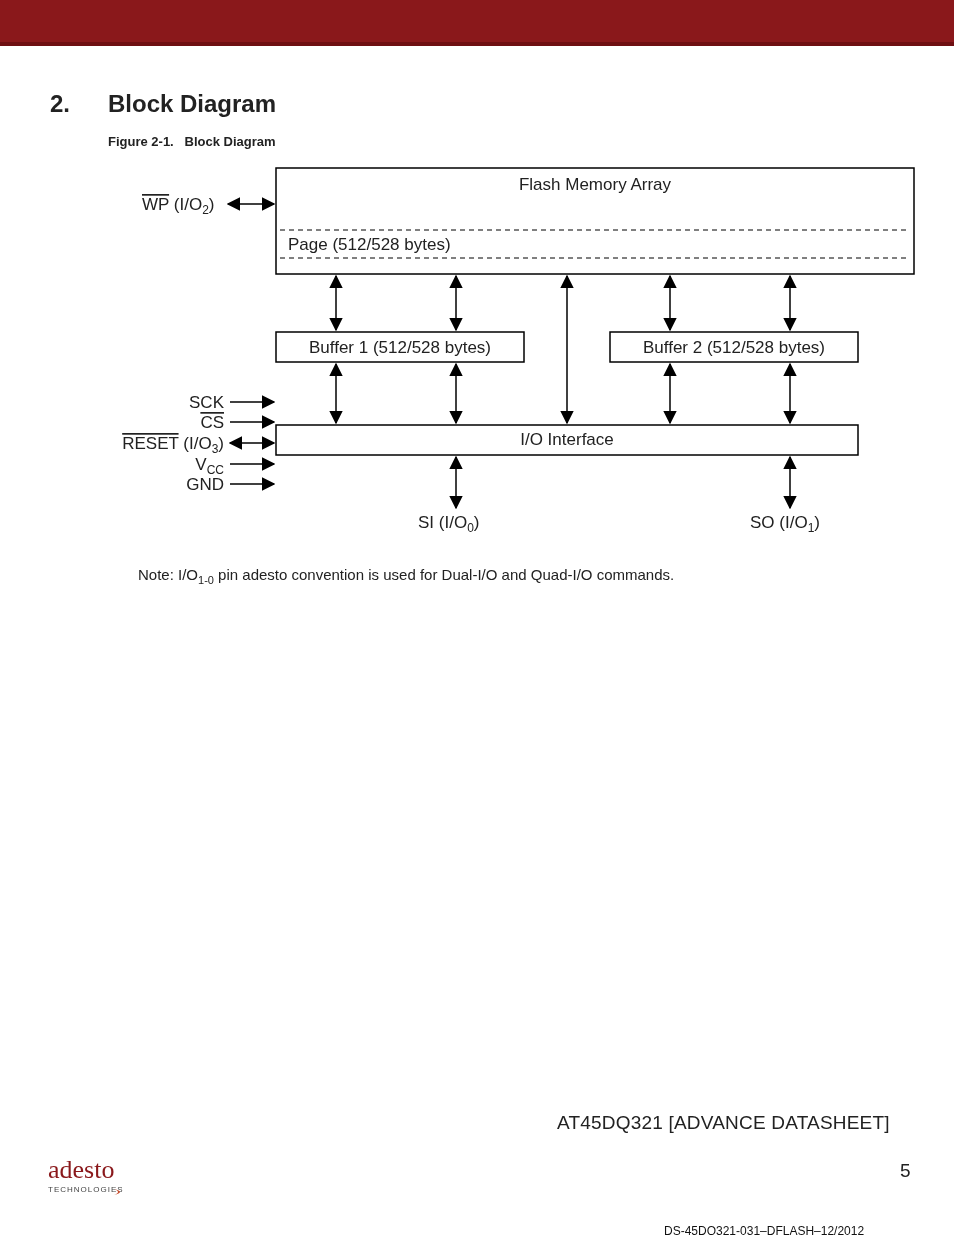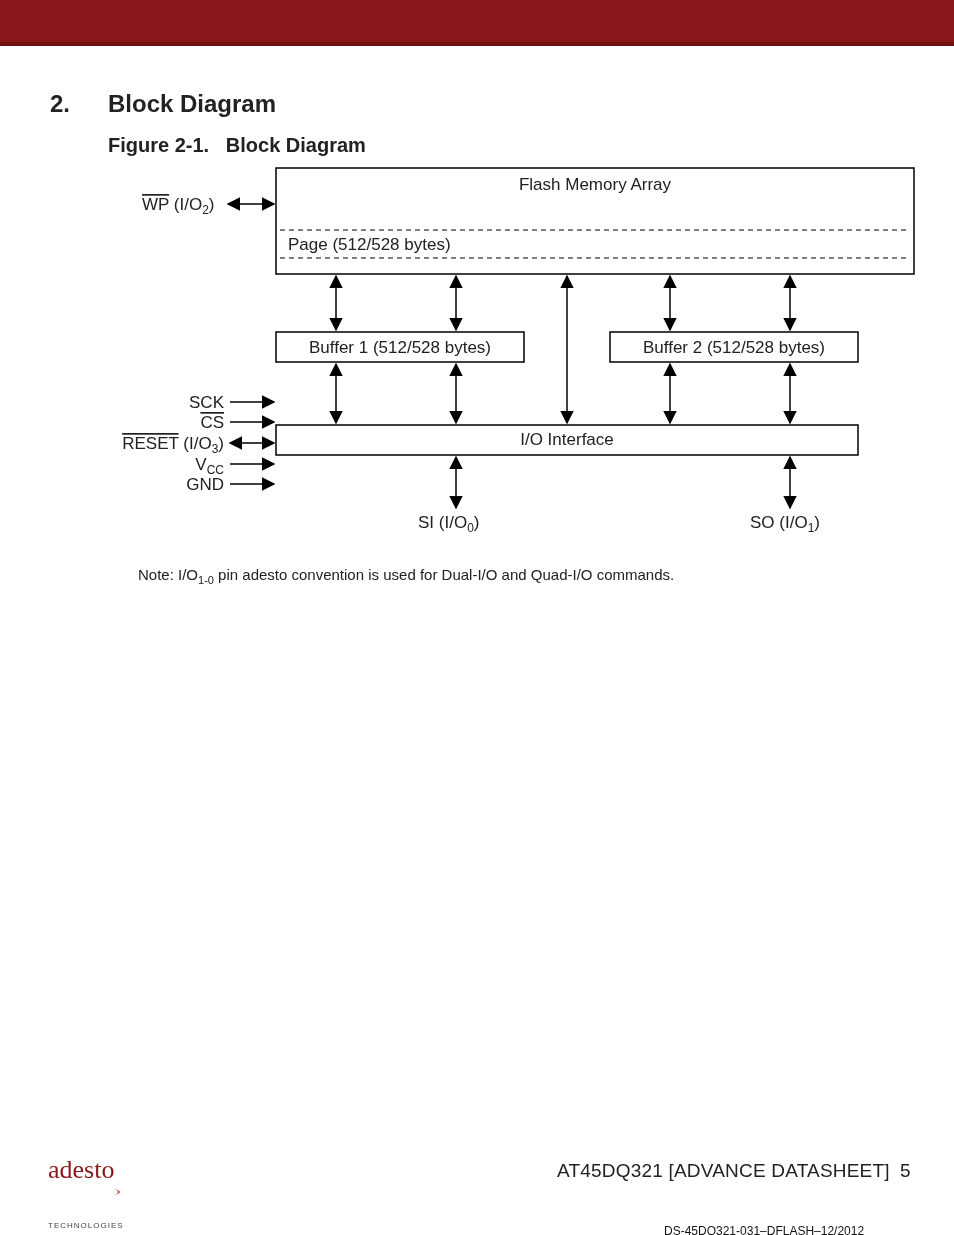--- a/index.html
+++ b/index.html
@@ -9,29 +9,29 @@
     width:954px;height:1235px;
     position:relative;
   }
   .topbar{
     position:absolute;left:0;top:0;width:954px;height:42px;
     background:#8a181b;
     border-bottom:4px solid #6e0f12;
   }
   .section-num{position:absolute;left:50px;top:90px;font-size:24px;font-weight:bold;}
   .section-title{position:absolute;left:108px;top:90px;font-size:24px;font-weight:bold;}
-  .fig-caption{position:absolute;left:108px;top:134px;font-size:20px;}
+  .fig-caption{position:absolute;left:108px;top:134px;font-size:13px;}
   .fig-caption b{font-weight:bold;}
   .note{position:absolute;left:138px;top:566px;font-size:15px;color:#222;}
   .note sub{font-size:11px;}
-  .footer-title{position:absolute;left:557px;top:1160px;font-size:19px;letter-spacing:0.2px;text-align:right;}
+  .footer-title{position:absolute;left:557px;top:1112px;font-size:19px;letter-spacing:0.2px;text-align:right;}
   .footer-doc  {position:absolute;left:664px;top:1224px;font-size:12px;color:#111;}
   .footer-page {position:absolute;left:900px;top:1160px;font-size:19px;}
   .logo{position:absolute;left:48px;top:1160px;font-family:"Times New Roman",serif;color:#8a181b;font-weight:normal;font-size:26px;line-height:20px;}
-  .logo small{display:block;font-size:8px;letter-spacing:1px;color:#444;font-family:Arial,sans-serif;margin-top:36px;}
+  .logo small{display:block;font-size:8px;letter-spacing:1px;color:#444;font-family:Arial,sans-serif;}
   svg{position:absolute;left:0;top:0;}
   text{font-family:Arial,Helvetica,sans-serif;font-size:17px;fill:#222;}
   sub{font-size:11px;vertical-align:sub;}
 </style>
 </head>
 <body>
 
 <div class="topbar"></div>
 
 <div class="section-num">2.</div>

